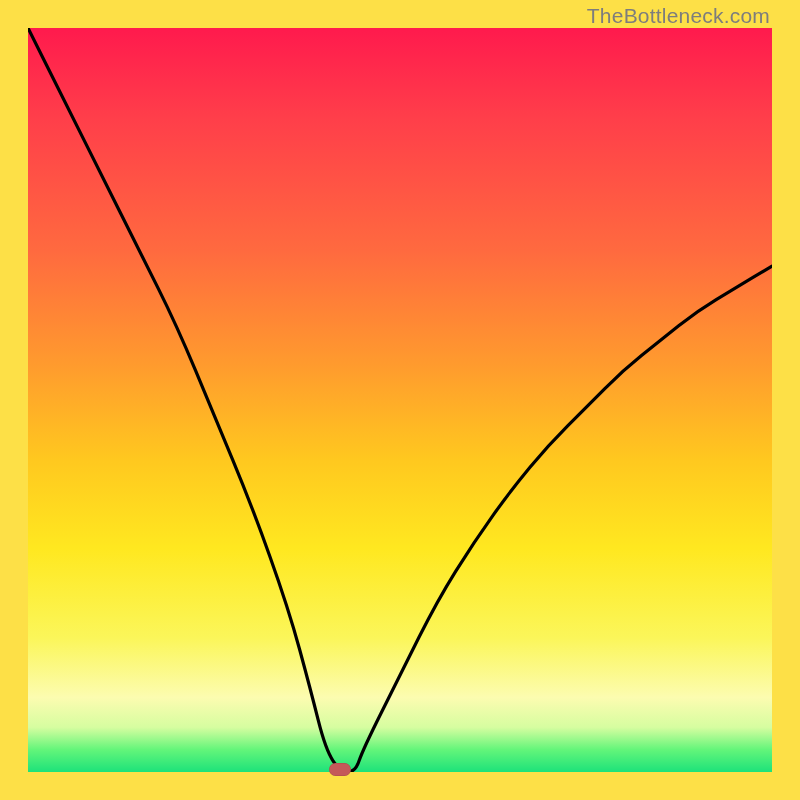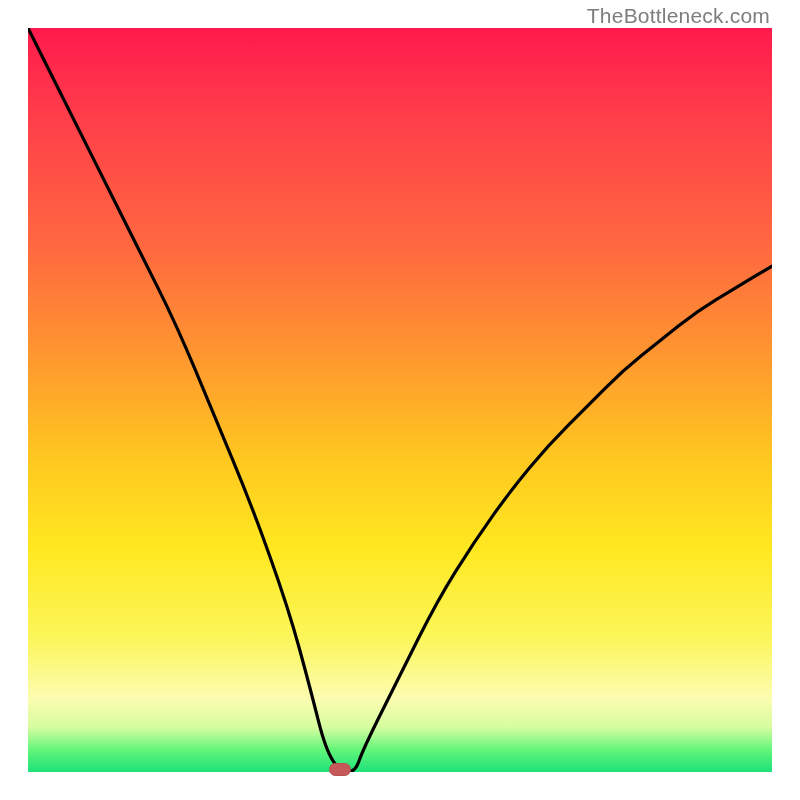--- a/index.html
+++ b/index.html
@@ -8,21 +8,21 @@
     width: 800px;
     height: 800px;
     background: #000;
     font-family: Arial, Helvetica, sans-serif;
     overflow: hidden;
   }
   .frame {
     position: relative;
     width: 800px;
     height: 800px;
-    background: #ffffff;
+    background: #fde047;
   }
   .plot-area {
     position: absolute;
     left: 28px;
     top: 28px;
     width: 744px;
     height: 744px;
     
     background: linear-gradient(
       to bottom,

